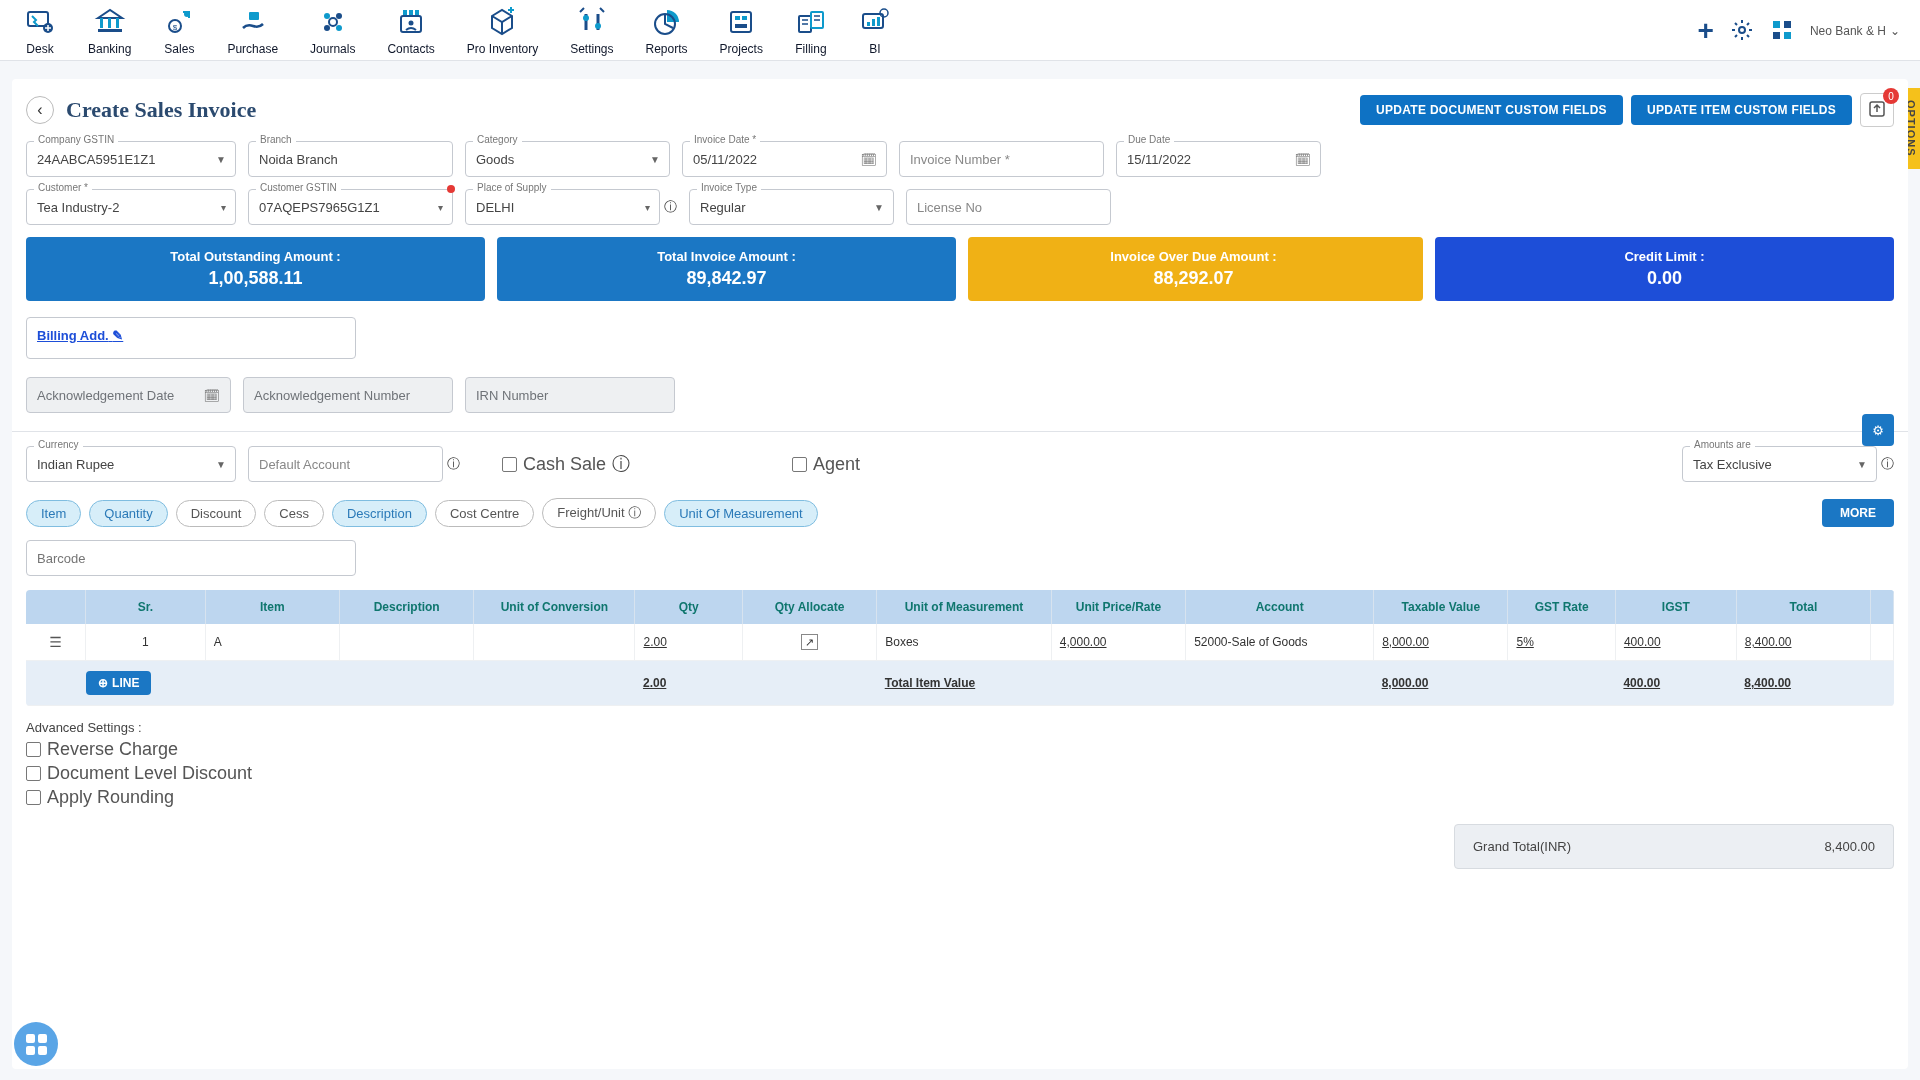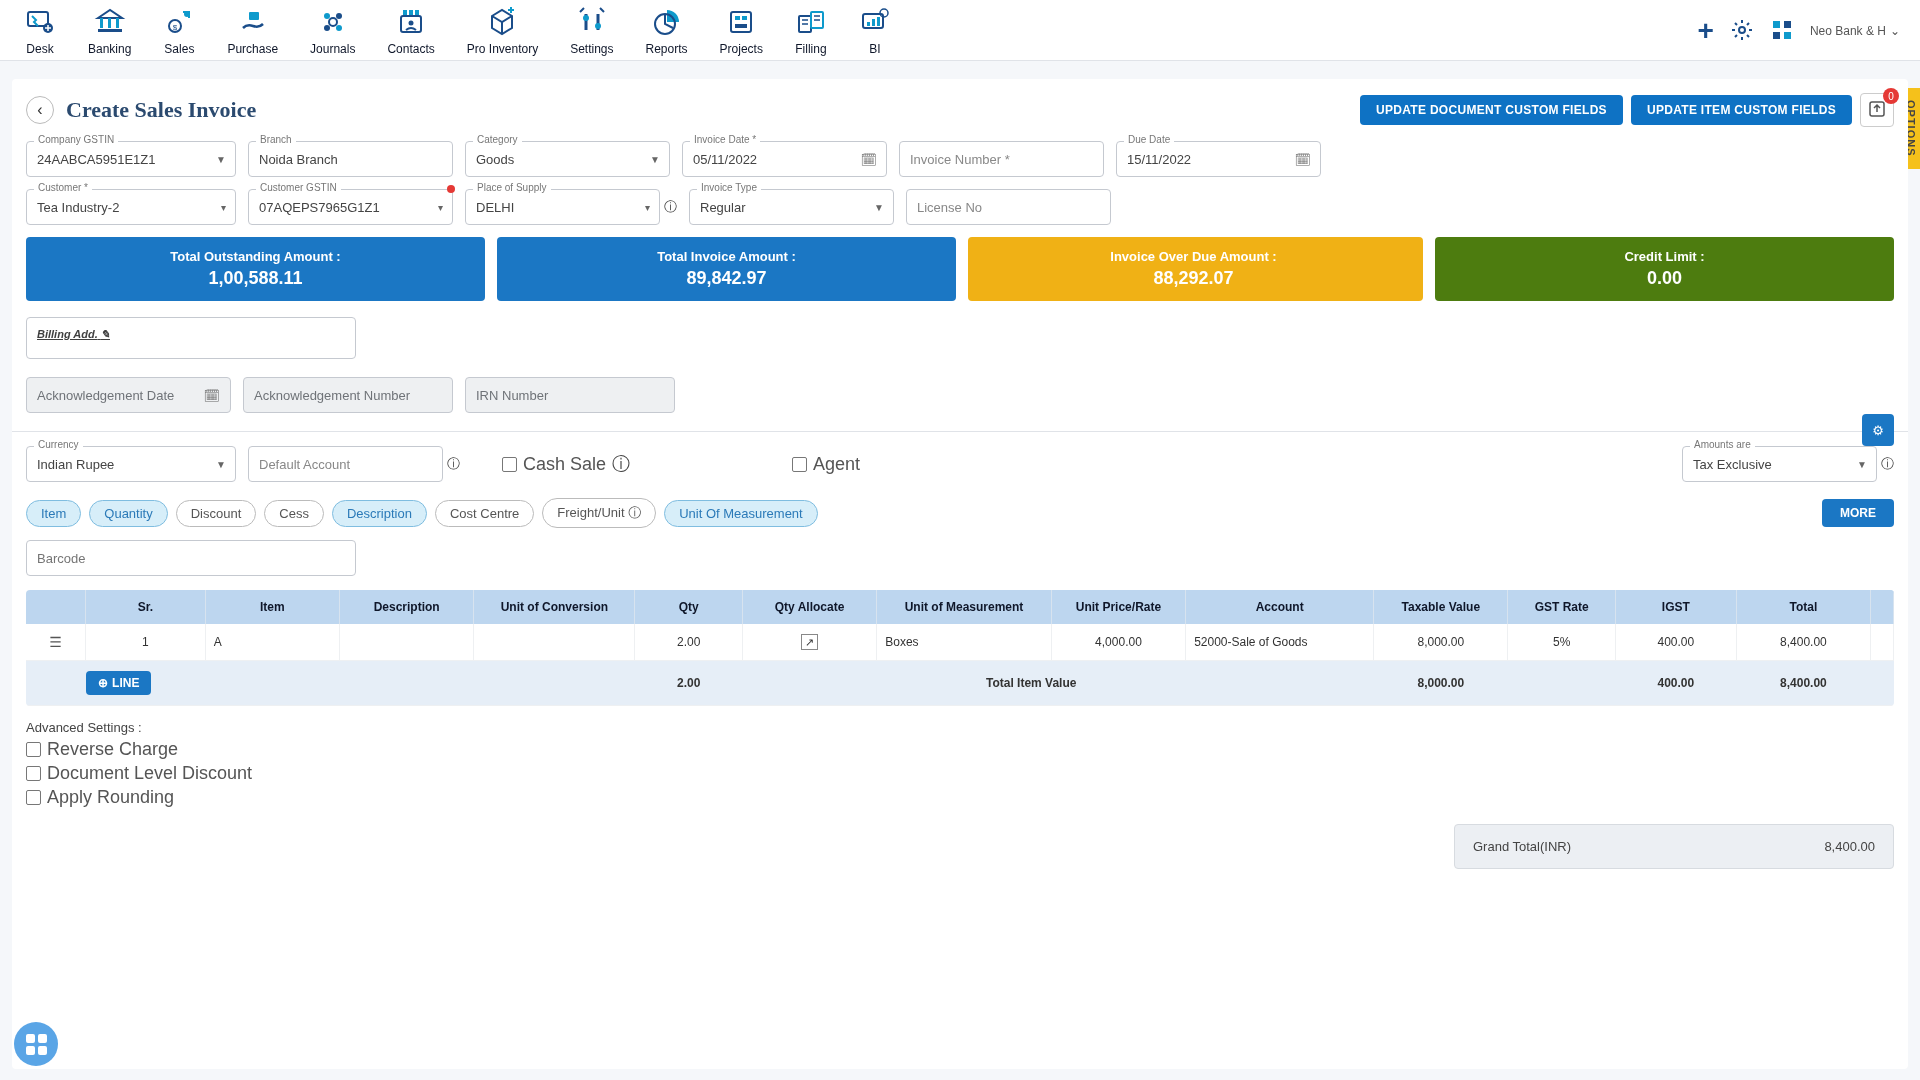--- a/index.html
+++ b/index.html
@@ -40,24 +40,24 @@
 .w205 { width: 205px; }
 .w195 { width: 195px; }
 
 
 .cards-row { display:flex; gap: 12px; margin-bottom: 16px; }
 .card { flex:1; color:#fff; padding: 12px; border-radius:4px; text-align:center; }
 .card-label { font-size: 13px; font-weight:600; margin-bottom:4px; }
 .card-value { font-size: 18px; font-weight:600; }
 .card-blue { background:#1b77c4; }
 .card-yellow { background:#f0b115;padding-left:8px; }
-.card-green { background:#4d7c0f; }
+.card-green { background:#1d4ed8; }
 
 .billing-box { width: 330px; height: 42px; border:1px solid #c5c9d0; border-radius:4px; padding:10px; display:flex; align-items:flex-start; margin-bottom:18px; }
-.billing-link { color:#404040; font-size:11px; text-decoration:underline; font-weight:600;font-style:italic; }
+.billing-link { color:#1d4ed8; font-size:13px; text-decoration:underline; font-weight:600; }
 
 .ack-row { display:flex; gap:12px; }
 .ack-field { background:#eef0f2; border:1px solid #c5c9d0; height:36px; border-radius:4px; display:flex; align-items:center; padding:0 10px; color:#6f7378; font-size:13px; position:relative; }
 
 .divider { border-top:1px solid #e0e3e8; margin: 18px -14px 14px -14px; position:relative; }
 .gear-box { position:absolute; right:14px; top:-18px; width:32px; height:32px; background:#1b77c4; border-radius:4px; display:flex; align-items:center; justify-content:center; color:#fff; cursor:pointer; }
 .checkbox-item { display:flex; align-items:center; gap:6px; font-size:18px; color:#555; }
 .cb { width:15px; height:15px; border:1.5px solid #777; border-radius:2px; }
 
 
@@ -65,26 +65,26 @@
 .chip { border:1px solid #bbb; border-radius:16px; padding:5px 14px; font-size:13px; color:#555; cursor:pointer; background:#fff; }
 .chip.active { background:#d7eef9; border-color:#7fbde0; color:#2b7ab8; }
 .more-btn { margin-left:auto; background:#1b77c4; color:#fff; border:none; padding:7px 18px; font-size:12px; font-weight:600; border-radius:4px; cursor:pointer; }
 
 .barcode-input { width:330px; height:36px; border:1px solid #c5c9d0; border-radius:4px; padding:0 10px; font-size:13px; margin-bottom:14px; }
 
 
 .table-wrap { border-radius:4px; overflow:hidden; }
 table { width:100%; border-collapse:collapse; }
 thead tr { background:#bdd6ef; }
-th { font-size:12px; font-weight:600; color:#0f172a; padding:10px 8px; text-align:center; border-right:1px solid #d7e3ef; }
+th { font-size:12px; font-weight:600; color:#0f766e; padding:10px 8px; text-align:center; border-right:1px solid #d7e3ef; }
 td { font-size:12px; padding:10px 8px; border-right:1px solid #eef0f2; border-bottom:1px solid #eef0f2; }
 .tr-footer { background:#e6eef7; font-weight:600; }
 .tr-footer td { border-right:none; }
 .add-line-btn { background:#1b77c4; color:#fff; border:none; padding:5px 12px; font-size:12px; font-weight:600; border-radius:4px; cursor:pointer; display:inline-flex; align-items:center; gap:4px; }
-.txt-right { text-align:center; }
+.txt-right { text-align:left;text-decoration:underline; }
 .txt-left { text-align:left; }
 .hamburg { color:#555; font-size:14px; }
 
 .adv { margin-top:14px; }
 .adv-title { font-size:13px; color:#444; font-weight:500; margin-bottom:4px; }
 .adv .checkbox-item { margin-bottom:3px; }
 
 .grand-total { margin-top:16px; margin-left:auto; width:440px; background:#eceff3; border:1px solid #d7dbe0; border-radius:4px; padding:14px 18px; display:flex; justify-content:space-between; font-size:13px; color:#444; }
 
 

